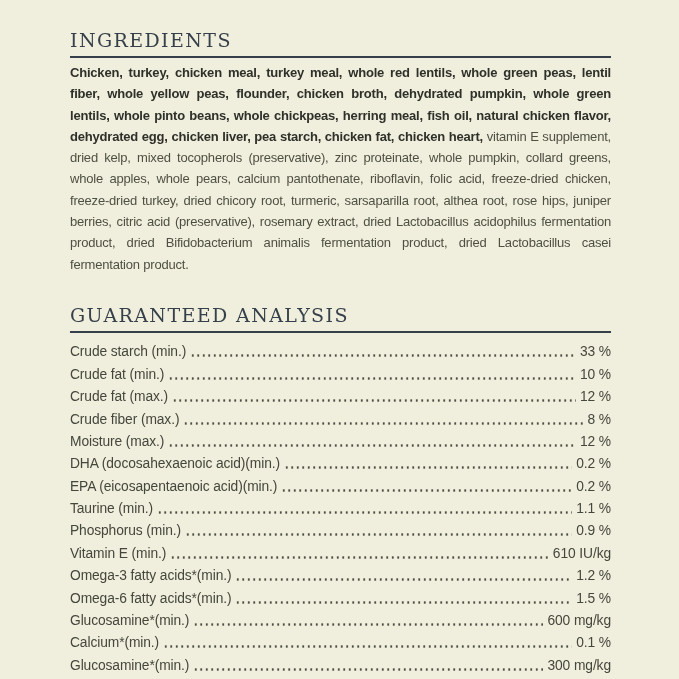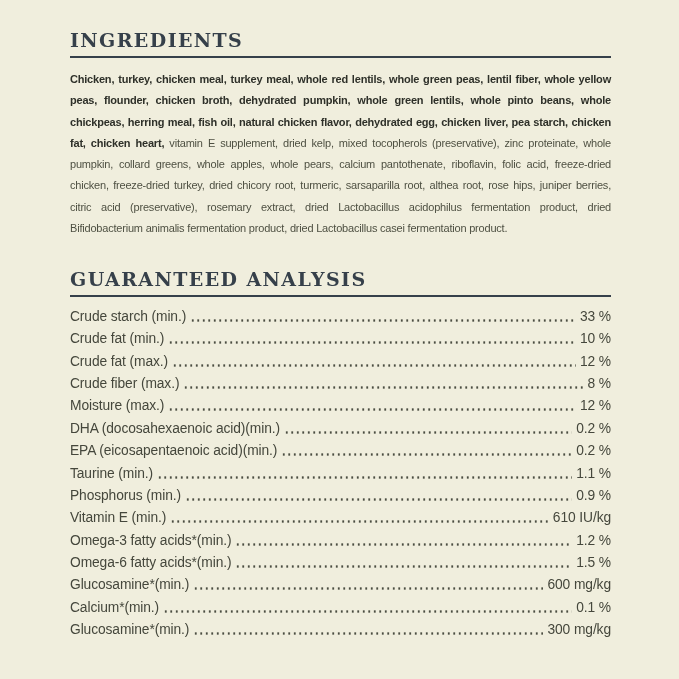--- a/index.html
+++ b/index.html
@@ -11,33 +11,33 @@
     overflow:hidden;
     font-family:"Liberation Sans", sans-serif;
   }
   .content {
     position:absolute;
     left:70px; top:29px;
     width:541px;
   }
   .section-title {
     font-family:"DejaVu Serif", serif;
-    font-weight:700;
+    font-weight:400;
     font-size:19px;
     letter-spacing:1.4px;
     color:#36404a;
   }
   .rule {
     height:2px;
     background:#36404a;
     margin-top:5px;
   }
   .ingredients {
-    margin-top:11px;
-    font-size:11px;
+    margin-top:4px;
+    font-size:13px;
     line-height:21.3px;
     text-align:justify;
     letter-spacing:-0.2px;
     color:#4e5042;
   }
   .ing-bold { font-weight:700; color:#2e3029; }
   .ga-title-block { margin-top:29px; }
   .ga-rows { margin-top:5px; }
   .ga-row {
     display:flex;

